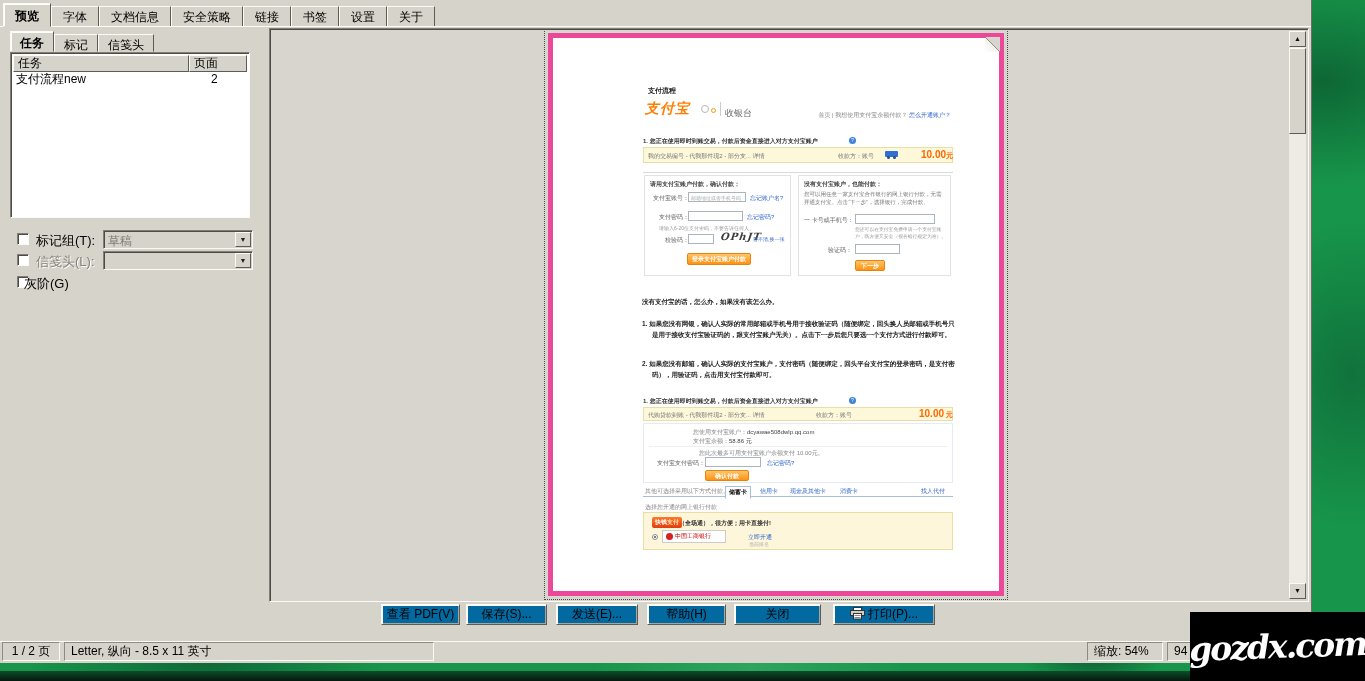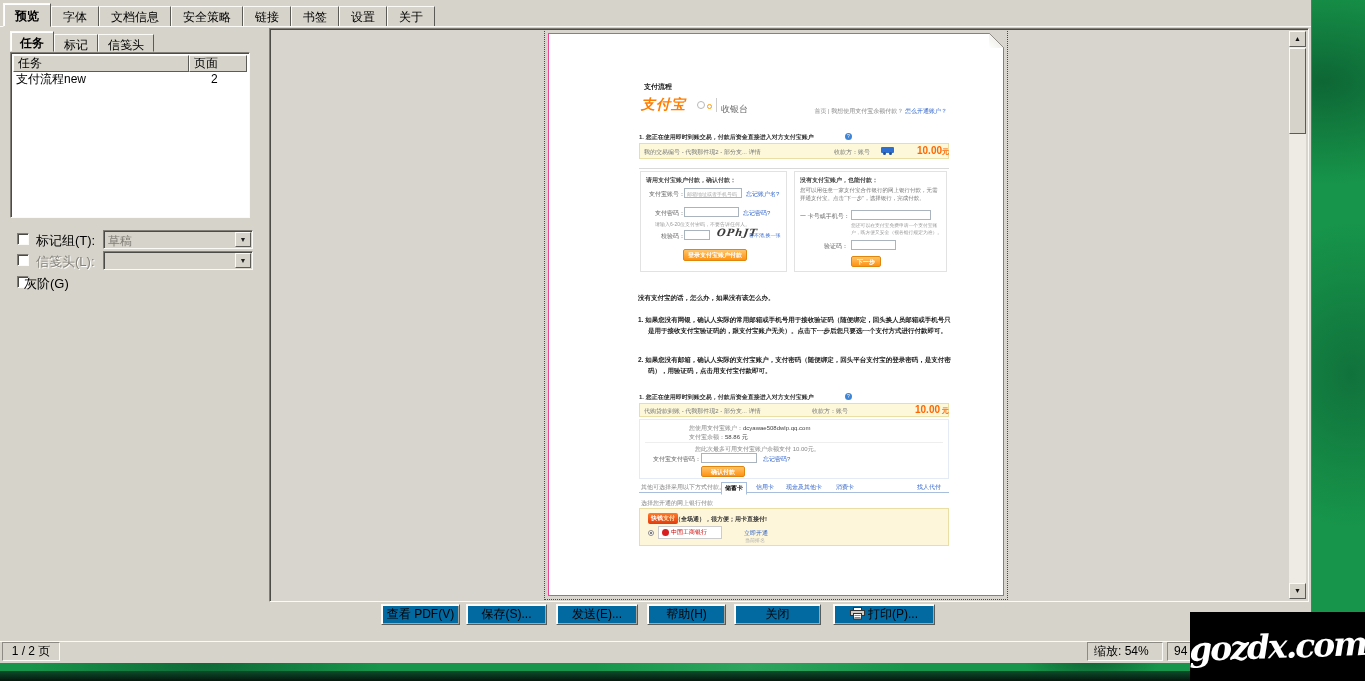--- a/index.html
+++ b/index.html
@@ -57,21 +57,21 @@
   .preview{position:absolute;left:269px;top:28px;width:1040px;height:574px;background:#d8d5ce;
     border:1px solid;border-color:#807e76 #fbfaf5 #fbfaf5 #807e76;box-shadow:inset 1px 1px 0 #4c4b45}
   .vscroll{position:absolute;right:2px;top:2px;width:17px;height:568px;
     background:#edebe4}
   .sbtn{position:absolute;left:0;width:17px;height:16px;background:#d6d3ca;
     border:1px solid;border-color:#fbfaf5 #5d5b55 #5d5b55 #fbfaf5;font-size:7px;text-align:center;
     line-height:14px;color:#111}
   .sthumb{position:absolute;left:0;top:17px;width:17px;height:86px;background:#d6d3ca;
     border:1px solid;border-color:#fbfaf5 #5d5b55 #5d5b55 #fbfaf5}
   .pagewrap{position:absolute;left:274px;top:0px;width:464px;height:571px;border:1px dotted #4a4a4a}
-  .page{position:absolute;left:3px;top:3px;right:3px;bottom:3px;background:#fff;border:1px solid #ec4899}
+  .page{position:absolute;left:3px;top:3px;right:3px;bottom:3px;background:#fff;border:5px solid #ec4899}
   .fold{position:absolute;top:-1px;right:-1px;width:15px;height:15px;
     background:linear-gradient(225deg,#d8d5ce 0 49%,#8f8d86 49% 53%,#f4f3ef 53% 60%,#fff 100%)}
   
   .doc{position:absolute;inset:0;font-family:"Liberation Sans",sans-serif}
   .shot{filter:blur(.35px)}
   .t{position:absolute;white-space:nowrap;font-size:6px;color:#555}
   .lnk{color:#3366cc}
   .ybar{position:absolute;background:#fcf8d9;border:1px solid #e9dfa5}
   .panelbx{position:absolute;background:#fff;border:1px solid #e2e2e2}
   .ipt{position:absolute;background:#fff;border:1px solid #a9b4be}
@@ -298,20 +298,21 @@
           <rect x="0.5" y="3.5" width="14" height="5" fill="#cfcdc5" stroke="#333"></rect>
           <rect x="3.5" y="6.5" width="8" height="5.5" fill="#fff" stroke="#333"></rect>
           <line x1="4.5" y1="8.5" x2="10.5" y2="8.5" stroke="#888"></line>
           <line x1="4.5" y1="10.5" x2="10.5" y2="10.5" stroke="#888"></line>
         </svg>
     </span><span>打印(P)...</span>
   </div>
 
   <div class="statusbar">
     <div class="seg" style="left:2px;width:58px;text-align:center">1 / 2 页</div>
+    <div class="seg" style="left:64px;width:370px">Letter, 纵向 - 8.5 x 11 英寸</div>
     <div class="seg" style="left:1087px;width:76px">缩放: 54%</div>
     <div class="seg" style="left:1167px;width:142px">94 K</div>
   </div>
 </div>
 
 <div class="watermark">
   <span>gozdx.com</span>
 </div>
 
 </body></html>

